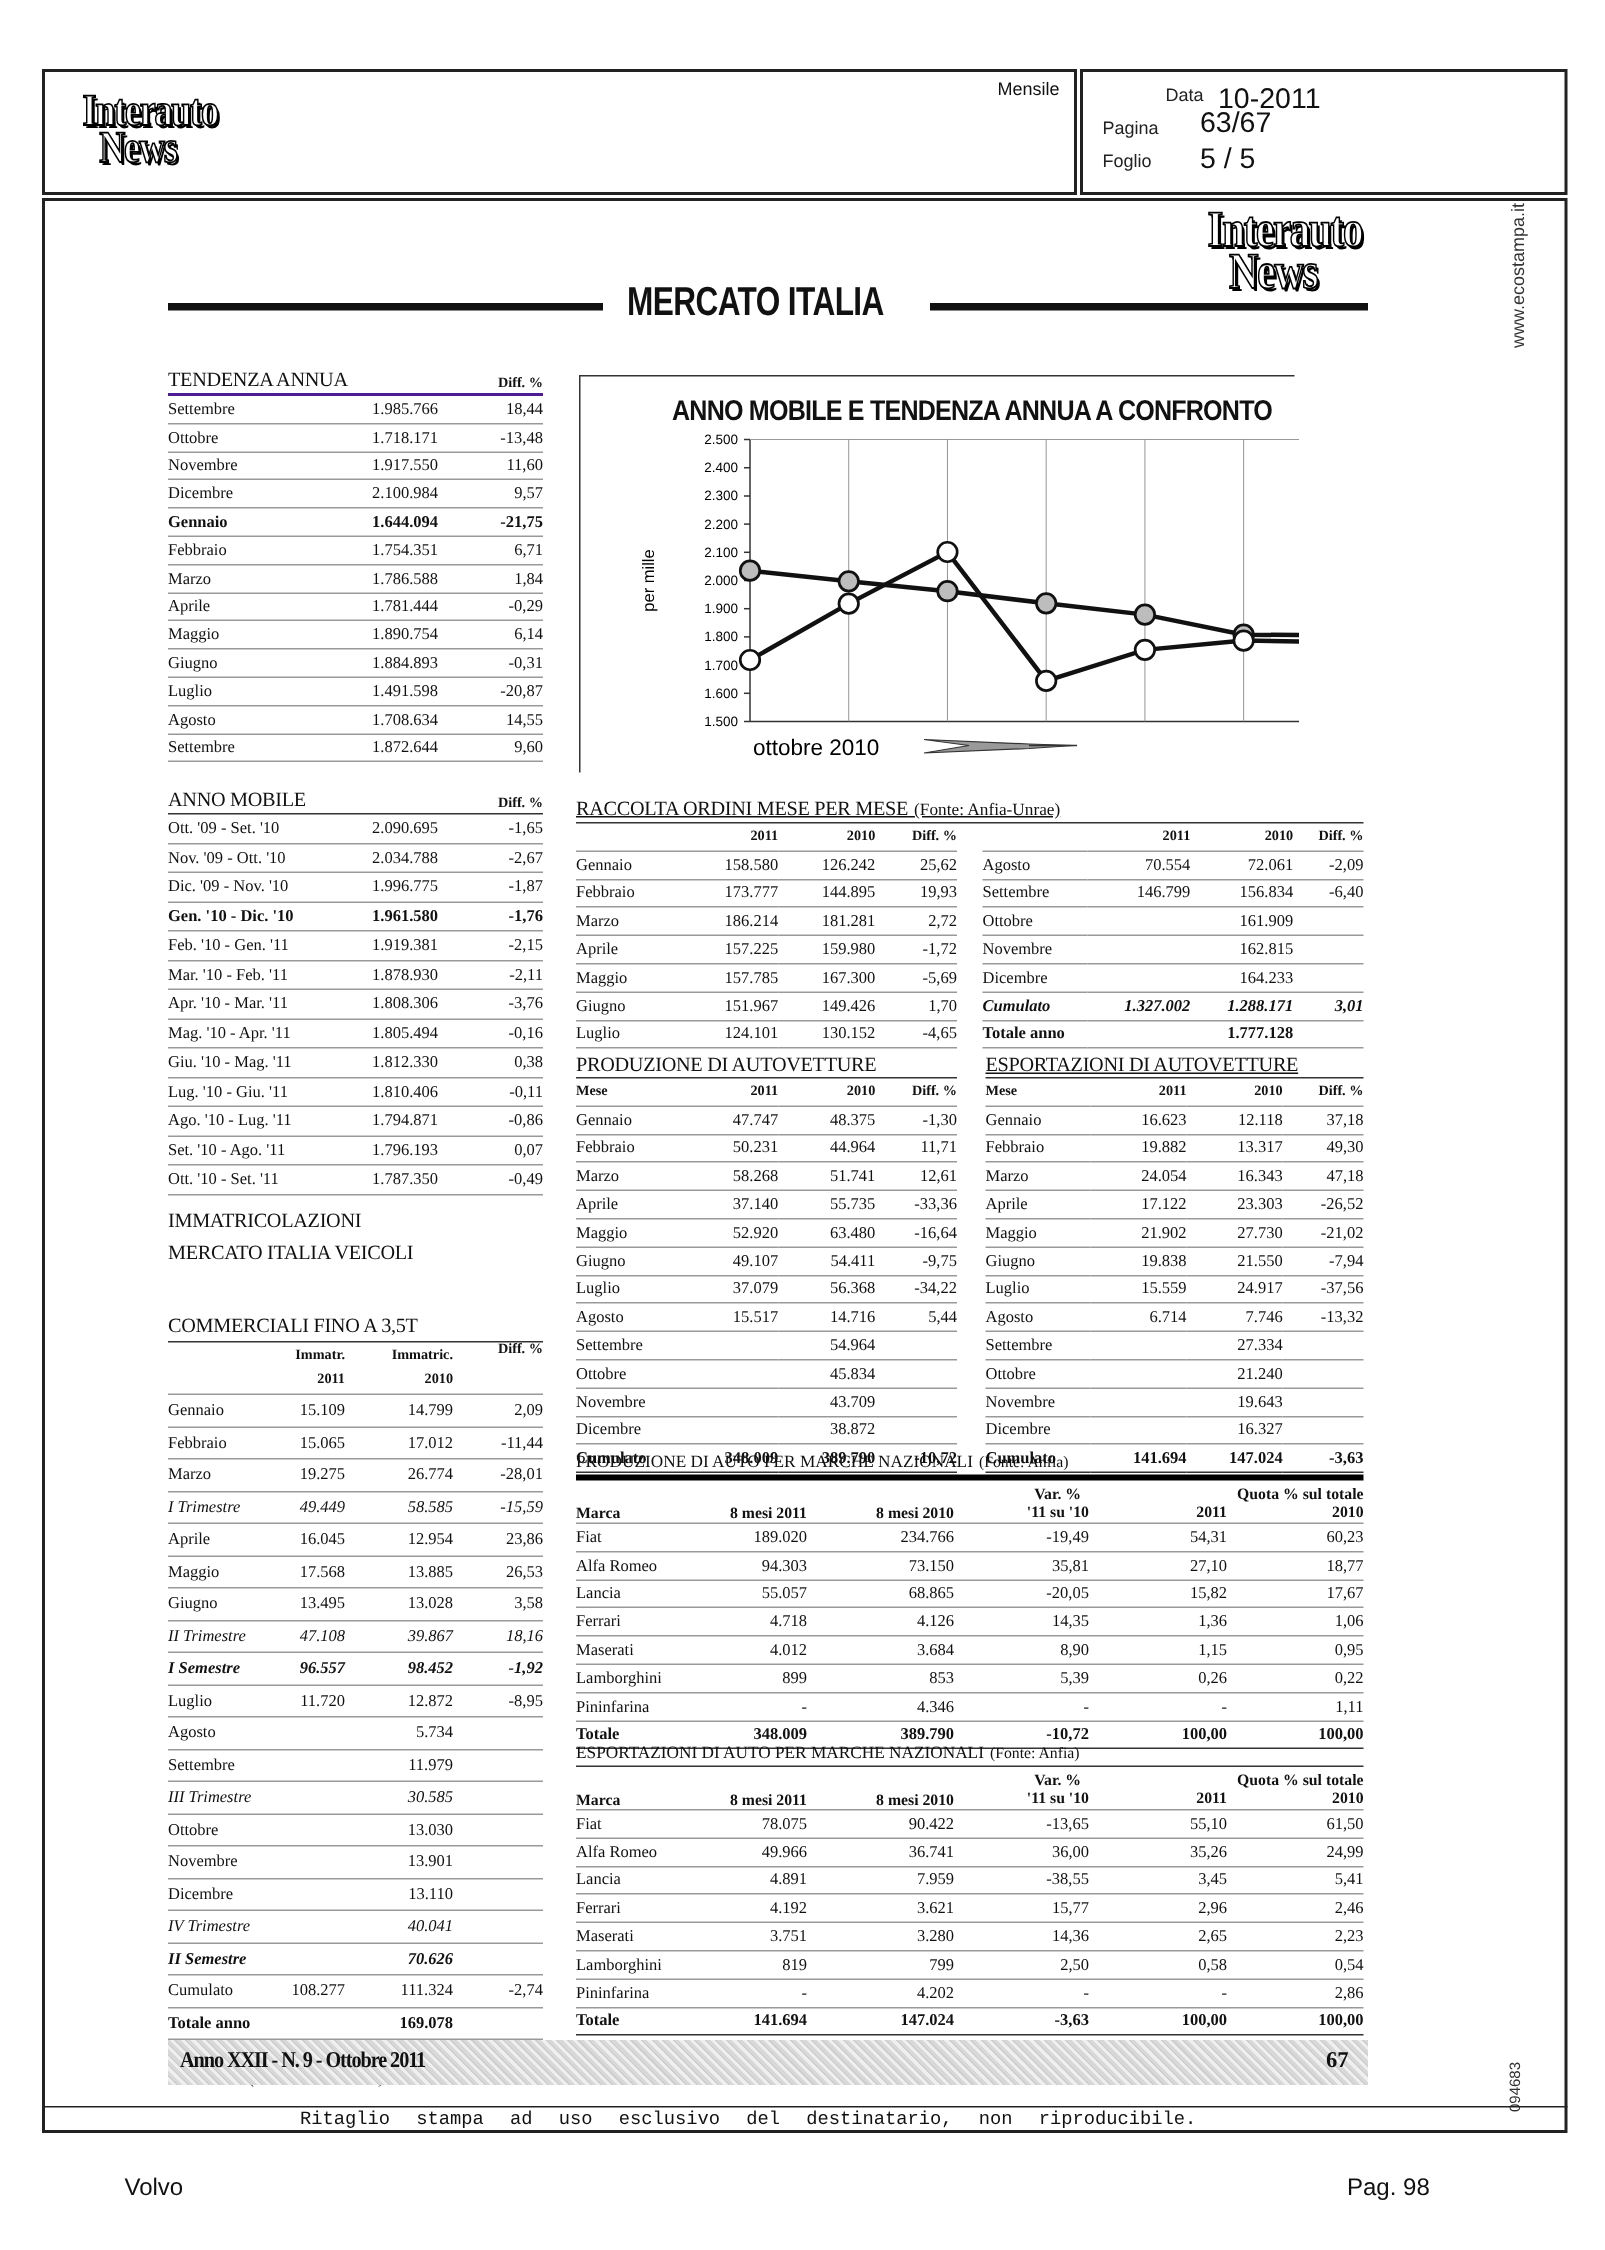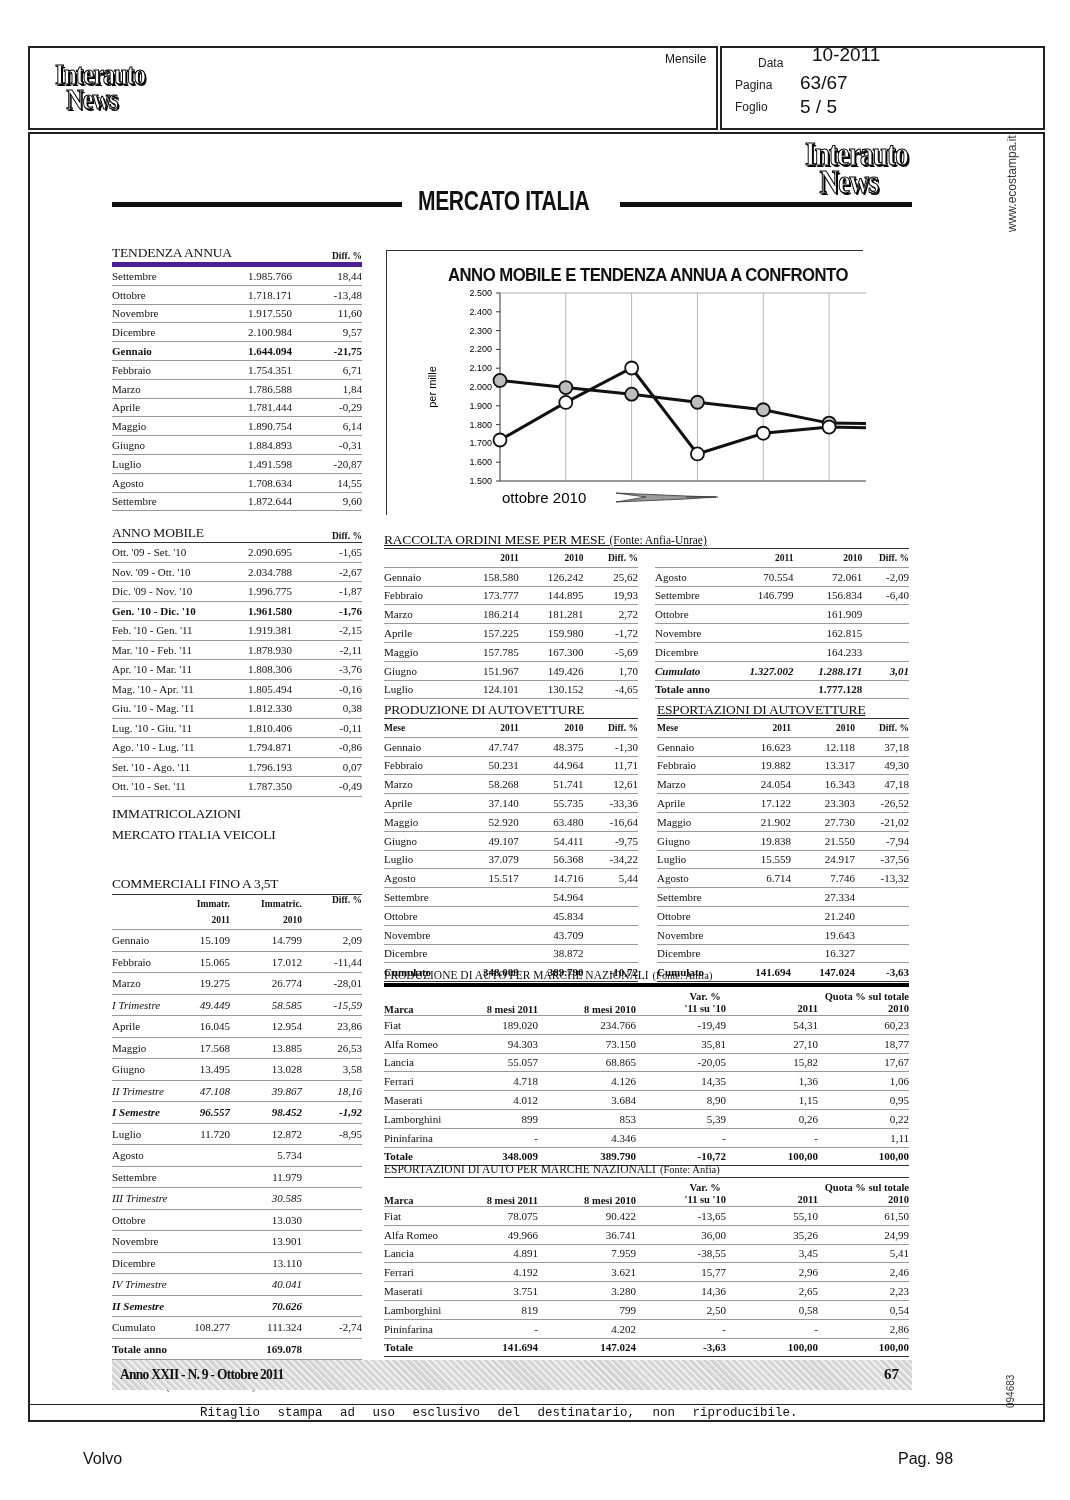--- a/index.html
+++ b/index.html
@@ -29,41 +29,41 @@
 </head>
 <body>
 
 <div class="frame" style="left:28px;top:46px;width:690px;height:84px;"></div>
 <div class="frame" style="left:720px;top:46px;width:325px;height:84px;"></div>
 <div class="abs logo" style="left:55px;top:62px;font-size:30px;">
   <span>Interauto</span>
   <span style="padding-left:14px">News</span>
 </div>
 <div class="abs sans" style="left:665px;top:52px;font-size:12px;">Mensile</div>
-<div class="abs hdrlabel" style="left:758px;top:56px;">Data</div>
-<div class="abs hdrval" style="left:812px;top:44px;">10-2011</div>
+<div class="abs hdrlabel" style="left:777px;top:56px;">Data</div>
+<div class="abs hdrval" style="left:812px;top:56px;">10-2011</div>
 <div class="abs hdrlabel" style="left:735px;top:78px;">Pagina</div>
 <div class="abs hdrval" style="left:800px;top:72px;">63/67</div>
 <div class="abs hdrlabel" style="left:735px;top:100px;">Foglio</div>
 <div class="abs hdrval" style="left:800px;top:96px;">5 / 5</div>
 
 <div class="frame" style="left:28px;top:132px;width:1017px;height:1290px;"></div>
 <div class="abs sans" style="left:1005px;top:232px;font-size:12px;transform:rotate(-90deg);transform-origin:left top;color:#333;">www.ecostampa.it</div>
 <div class="abs sans" style="left:1005px;top:1408px;font-size:10px;transform:rotate(-90deg);transform-origin:left top;color:#333;">094683</div>
 
 <div class="abs logo" style="left:805px;top:140px;font-size:34px;">
   <span>Interauto</span>
   <span style="padding-left:18px">News</span>
 </div>
 <div class="title-bar" style="left:112px;top:202px;width:290px;"></div>
 <div class="mtitle" style="left:418px;top:186px;">MERCATO ITALIA</div>
 <div class="title-bar" style="left:620px;top:202px;width:292px;"></div>
 
 <div class="abs" style="left:112px;top:245px;width:250px;">
-  <div style="display:flex;justify-content:space-between;align-items:flex-end;border-bottom:5px solid #4c1d95;padding-bottom:1px;">
+  <div style="display:flex;justify-content:space-between;align-items:flex-end;border-bottom:2px solid #4c1d95;padding-bottom:1px;">
     <span class="sec">TENDENZA ANNUA</span>
     <span class="hdsm">Diff. %</span>
   </div>
   <table class="t" style="width:250px;" id="tbl-tendenza">
       <tbody>
         <tr class="">
           <td class="" style="width:100px">Settembre</td>
           <td class="r" style="width:80px">1.985.766</td>
           <td class="r">18,44</td>
         </tr>

